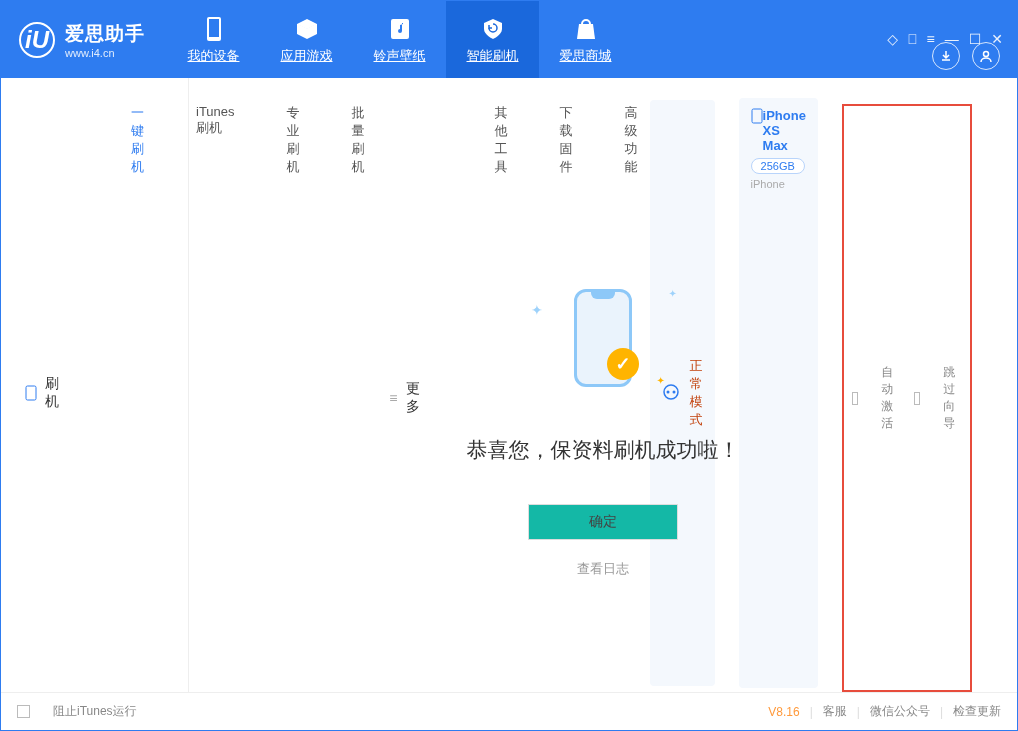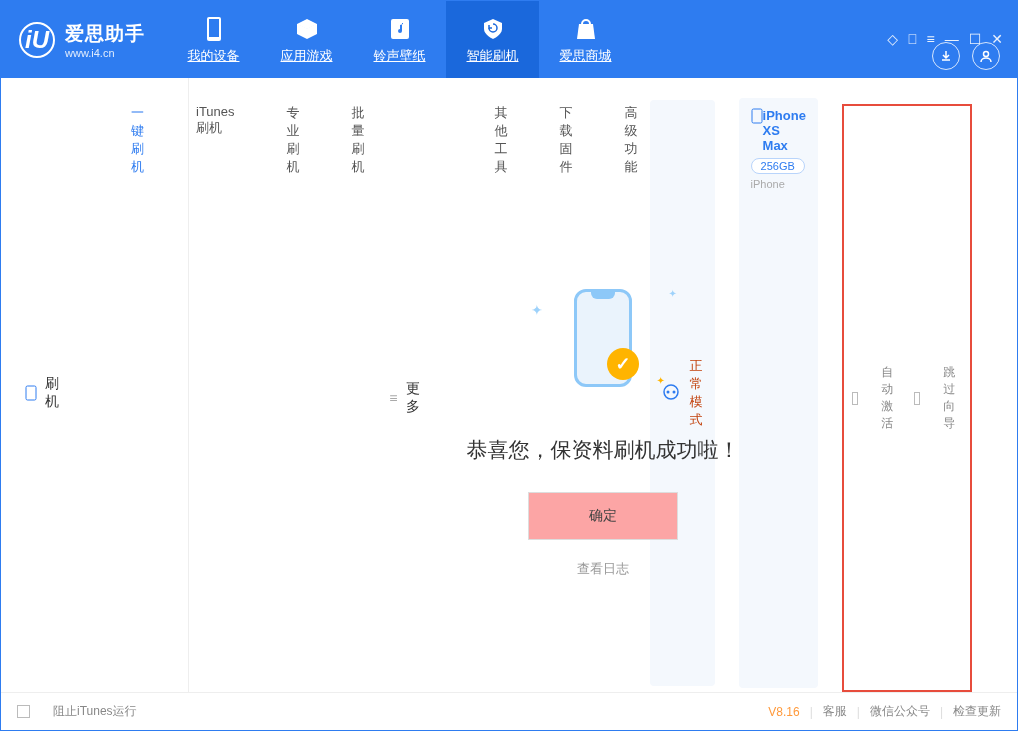--- a/index.html
+++ b/index.html
@@ -32,21 +32,21 @@
 .checkbox-row { border: 2px solid #e74c3c; margin: 10px 12px 0 12px; padding: 6px 8px; display: flex; gap: 14px; font-size: 12px; color: #888; }
 .chk { display: flex; align-items: center; gap: 23px; }
 .chk-box { width: 13px; height: 13px; border: 1px solid #bbb; background: #fff; }
 .main { flex: 1; position: relative; display: flex; flex-direction: column; align-items: center; }
 .illustration { margin-top: 200px; width: 160px; height: 120px; position: relative; display:flex; align-items:center; justify-content:center;}
 .phone { width: 58px; height: 98px; border: 3px solid #8dc8f8; border-radius: 12px; background: #eaf3fc; position: relative; }
 .phone-notch { position:absolute; top:-1px; left:50%; transform:translateX(-50%); width:24px; height:8px; background:#8dc8f8; border-radius:0 0 6px 6px;}
 .check-badge { position: absolute; right: 44px; bottom: 18px; width: 32px; height: 32px; background: #ffb400; border-radius: 50%; display: flex; align-items: center; justify-content: center; color: #fff; font-size: 18px; font-weight: bold; }
 .sparkle { position:absolute; color:#9ed2fb; font-size: 14px;}
 .success-text { margin-top: 38px; font-size: 21px; color: #333; font-weight: 500; }
-.ok-btn { margin-top: 28px; width: 150px; height: 48px; border: 1px solid #ddd; background: #fca5a5; font-size: 14px; color: #444; cursor: pointer; }
+.ok-btn { margin-top: 40px; width: 150px; height: 36px; border: 1px solid #ddd; background: #14b8a6; font-size: 14px; color: #444; cursor: pointer; }
 .log-link { margin-top: 20px; font-size: 13px; color: #999; cursor: pointer; }
 .status-bar { height: 38px; border-top: 1px solid #eee; display: flex; align-items: center; padding: 0 16px; font-size: 12px; color: #888; }
 .status-left { display: flex; align-items: center; gap: 6px; }
 .status-right { margin-left: auto; display: flex; align-items: center; gap: 10px; }
 .status-sep { color: #ddd; }
 .ver { color: #ff9a3c; }
 .sec-ico { width:14px; height:14px; display:inline-flex; align-items:center; justify-content:center;}
 </style>
 </head>
 <body>

